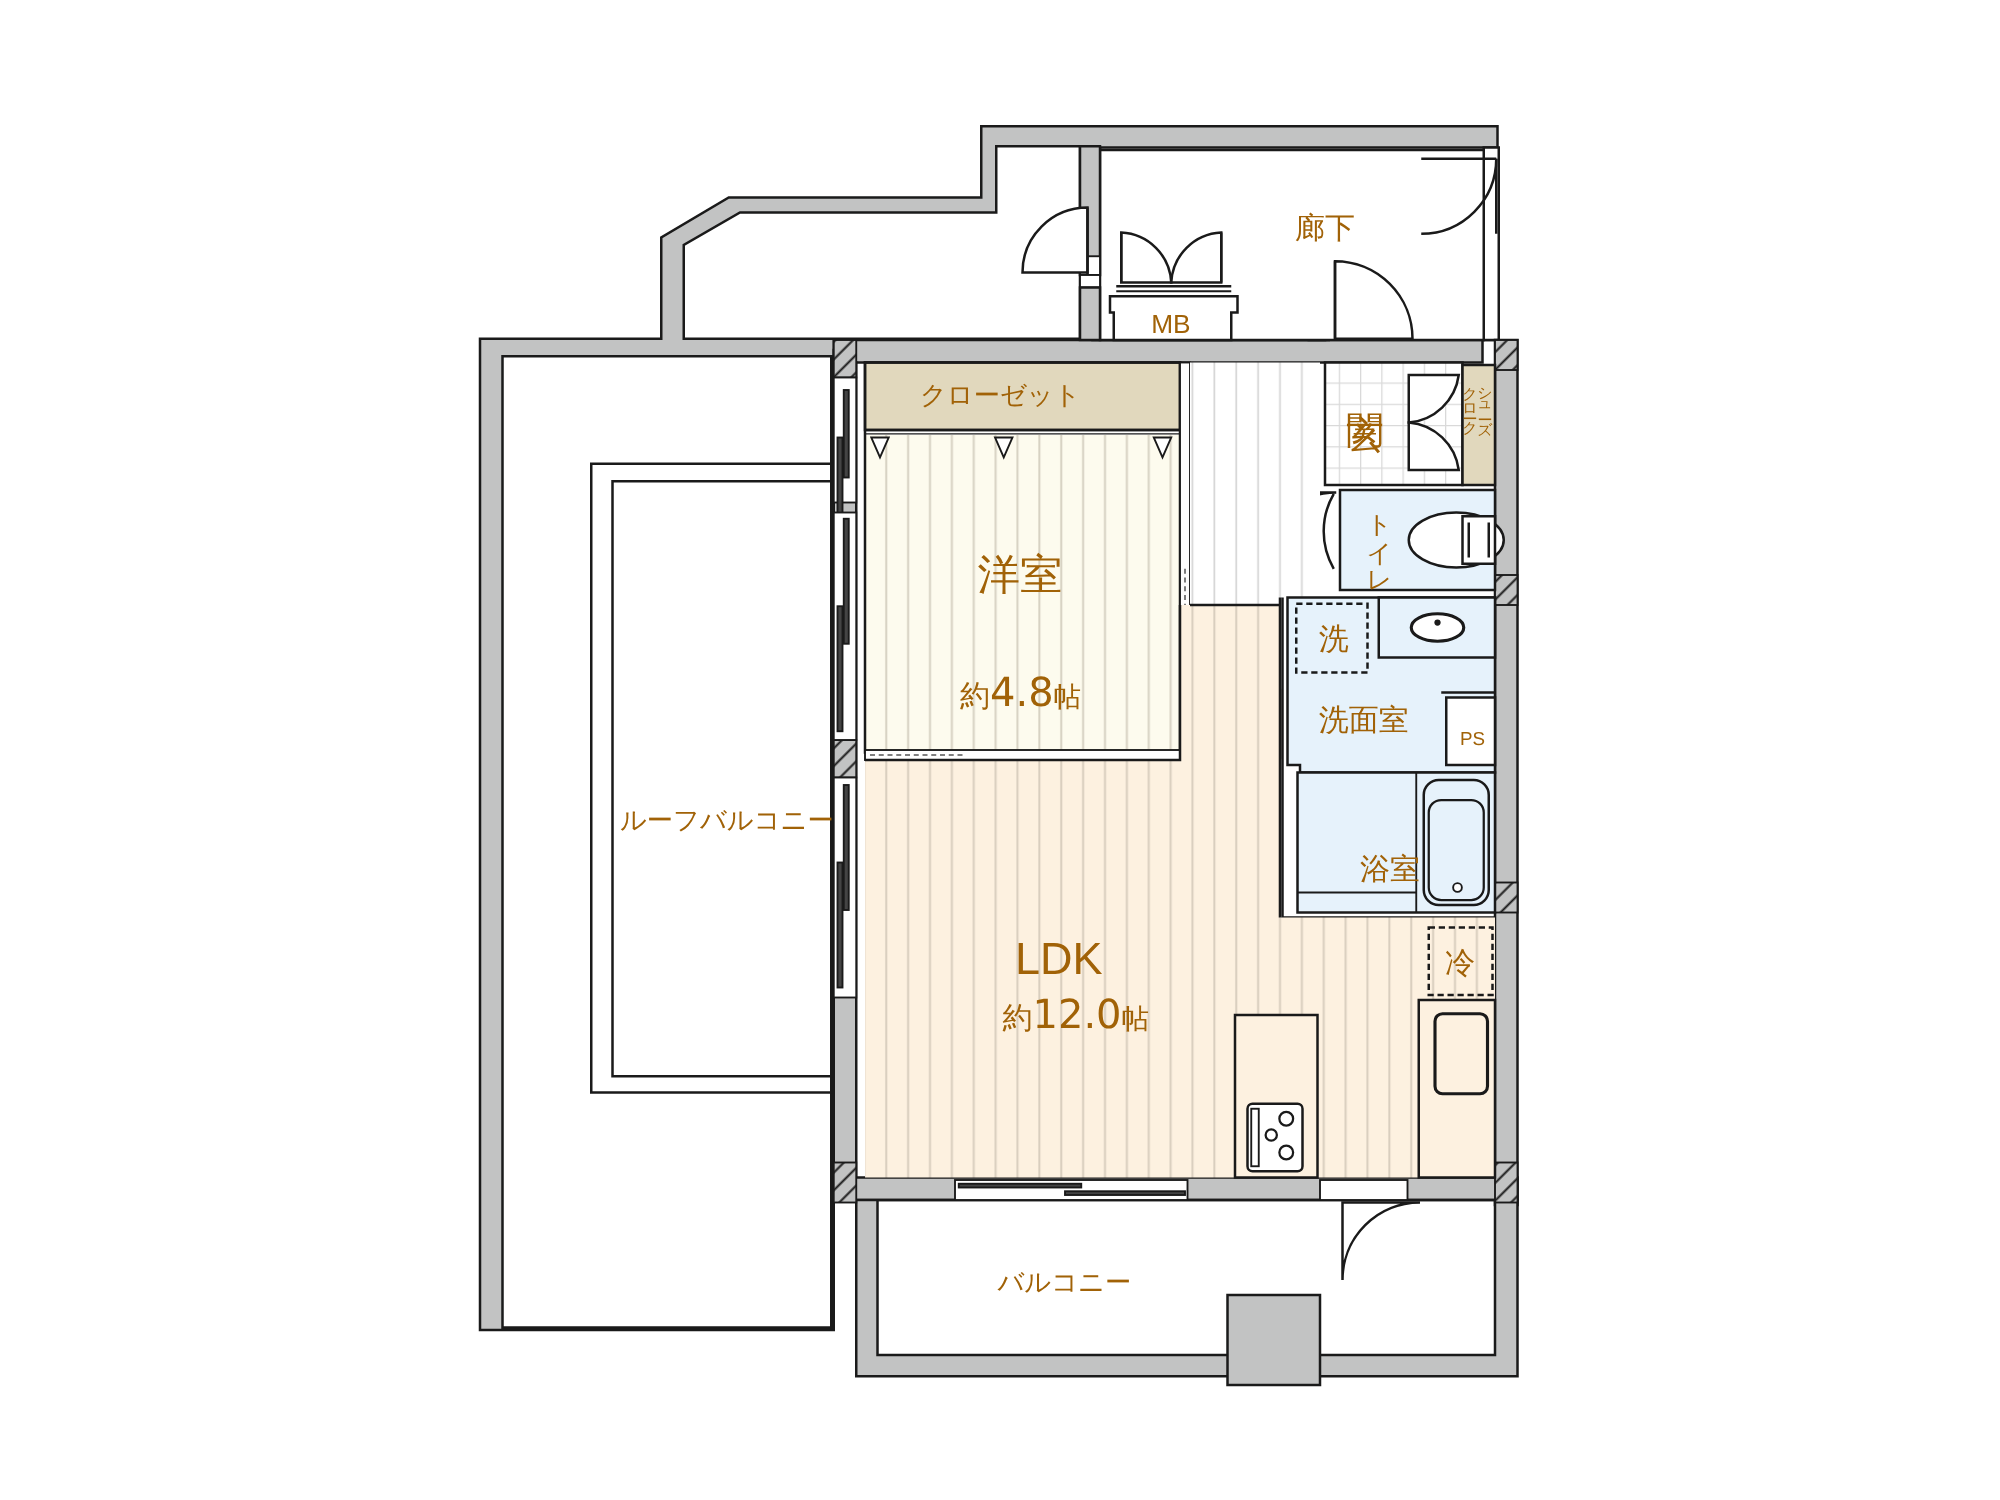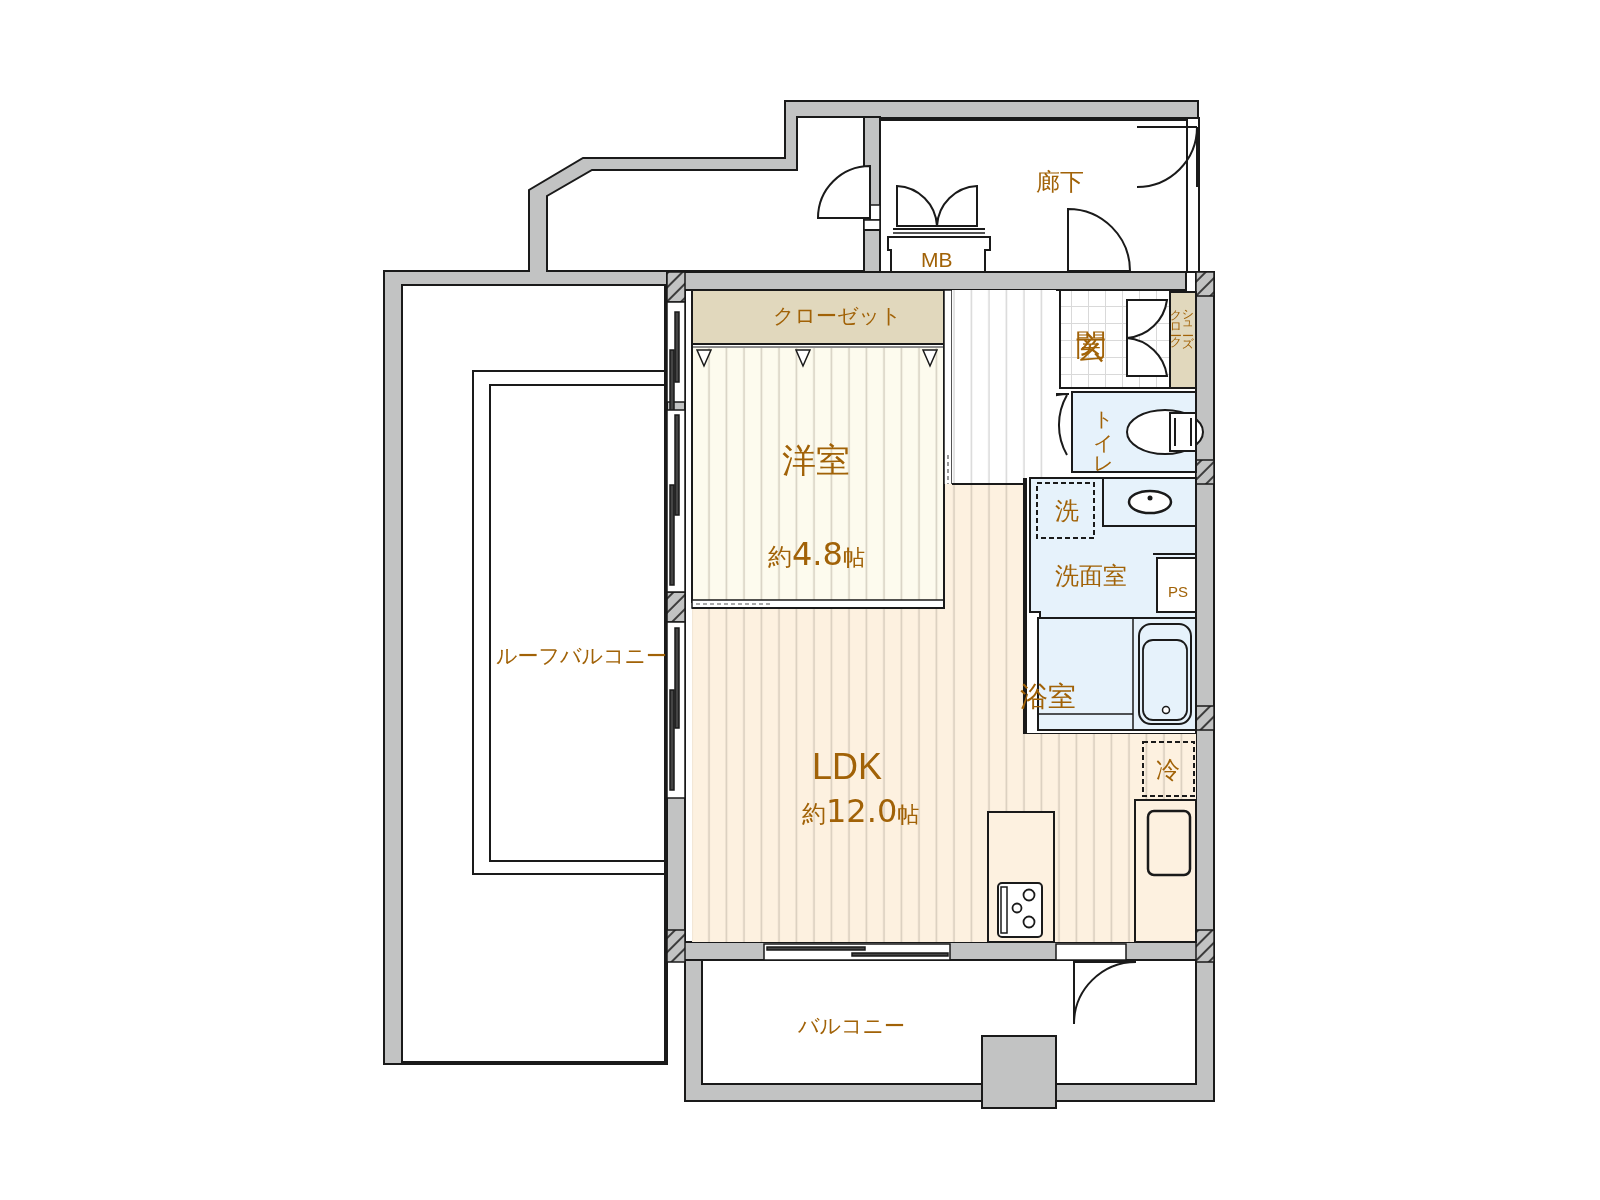--- a/index.html
+++ b/index.html
@@ -223,37 +223,37 @@
   </g>
 
   <g fill="none" stroke="#1a1a1a" stroke-width="2">
     <rect x="473" y="371" width="192" height="503" fill="#ffffff"></rect>
     <rect x="490" y="385" width="175" height="476" fill="#ffffff"></rect>
   </g>
 </svg>
 
 <div class="lbl mid" style="left:1036px; top:170px;">廊下</div>
 <div class="lbl small" style="left:921px; top:249px; font-family:'Liberation Sans', sans-serif;">MB</div>
-<div class="lbl small" style="left:773px; top:306px;">クローゼット</div>
+<div class="lbl small" style="left:736px; top:306px;">クローゼット</div>
 
 <div class="lbl room-name" style="left:782px; top:443px;">洋室</div>
 <div class="lbl room-area" style="left:768px; top:499px;margin-top:39px;">
   <span>約</span><span class="num">4.8</span><span class="unit">帖</span>
 </div>
 
 <div class="lbl vert" style="left:1076px; top:307px; font-size:30px;">玄関</div>
 <div class="lbl tiny vert" style="left:1182px; top:301px; font-size:12px;">シューズ</div>
 <div class="lbl tiny vert" style="left:1170px; top:301px; font-size:12px;">クローク</div>
 
 <div class="lbl vert" style="left:1094px; top:397px; font-size:20px;">トイレ</div>
 
 <div class="lbl small" style="left:1055px; top:499px; font-size:24px;">洗</div>
 <div class="lbl small" style="left:1055px; top:564px; font-size:24px;">洗面室</div>
 <div class="lbl tiny" style="left:1168px; top:584px; font-family:'Liberation Sans', sans-serif;">PS</div>
-<div class="lbl small" style="left:1020px; top:683px; font-size:28px;text-align:right;">浴室</div>
+<div class="lbl small" style="left:1088px; top:683px; font-size:24px;text-align:right;">浴室</div>
 
 <div class="lbl small" style="left:1156px; top:758px; font-size:24px;">冷</div>
 
 <div class="lbl room-name" style="left:812px; top:749px; font-family:'Liberation Sans', sans-serif; font-size:36px;">LDK</div>
 <div class="lbl room-area" style="left:786px; top:795px;margin-left:16px;">
   <span>約</span><span class="num">12.0</span><span class="unit">帖</span>
 </div>
 
 <div class="lbl small" style="left:496px; top:646px;">ルーフバルコニー</div>
 <div class="lbl small" style="left:798px; top:1016px;">バルコニー</div>

